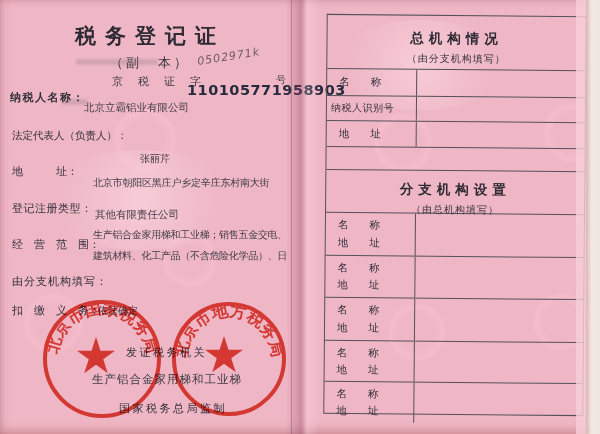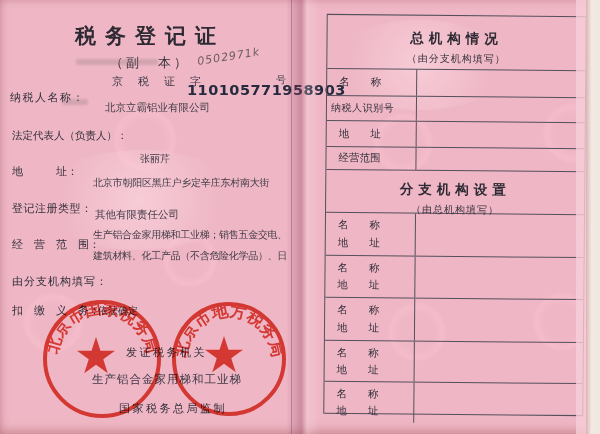--- a/index.html
+++ b/index.html
@@ -31,22 +31,22 @@
   
   .lp-title{left:70px;top:22px;width:160px;text-align:center;font-size:21px;font-weight:bold;
             letter-spacing:9px;color:#2e2a33;}
   .lp-sub{left:70px;top:54px;width:160px;text-align:center;font-size:13px;letter-spacing:3px;color:#37323d;}
   .lp-hand{left:197px;top:50px;font-size:11px;font-style:italic;color:#6e5c5e;transform:rotate(-9deg);letter-spacing:1px;}
   .lp-serial-prefix{left:112px;top:74px;font-size:11px;letter-spacing:2px;color:#3c3744;}
   .lp-serial-num{left:187px;top:82px;font-size:14.5px;font-weight:bold;letter-spacing:.5px;color:#252a3e;}
   .lp-serial-suffix{left:276px;top:73px;font-size:10px;color:#3c3744;}
   .lbl{font-size:11px;color:#332f3b;}
   .val{font-size:10.5px;color:#403b46;}
-  .f-taxpayer-l{left:10px;top:90px;letter-spacing:1.5px;}
-  .f-taxpayer-v{left:105px;top:101px;font-family:Liberation Mono, monospace;}
+  .f-taxpayer-l{left:10px;top:90px;letter-spacing:1.5px;font-weight:bold;}
+  .f-taxpayer-v{left:84px;top:101px;font-family:Liberation Mono, monospace;}
   .f-rep-l{left:12px;top:129px;font-size:10.5px;}
   .f-rep-v{left:140px;top:132px;font-size:10px;margin-top:20px;}
   .f-addr-l{left:12px;top:164px;}
   .f-addr-v{left:93px;top:176px;font-size:10px;letter-spacing:-.2px;}
   .f-type-l{left:12px;top:201px;letter-spacing:.5px;}
   .f-type-v{left:95px;top:208px;}
   .f-scope-l{left:12px;top:237px;}
   .f-scope-v{left:93px;top:224px;font-size:10px;line-height:21px;letter-spacing:-.3px;white-space:nowrap;}
   .f-approve-l{left:12px;top:274px;letter-spacing:1px;}
   .f-withh-l{left:12px;top:303px;}
@@ -166,21 +166,20 @@
     </div>
     <div class="row h24">
       <div class="cell-l center">纳税人识别号</div>
       <div class="cell-v"></div>
     </div>
     <div class="row h25">
       <div class="cell-l">地　　址</div>
       <div class="cell-v"></div>
     </div>
     <div class="row h22">
-      <div class="cell-l">经营范围</div>
       <div class="cell-v"></div>
     </div>
 
     <div class="sec-head h43" style="border-top:1px solid #55505c;box-sizing:border-box;">
       <div class="sec-title" style="padding-top:10px;">分支机构设置</div>
       <div class="sec-note">（由总机构填写）</div>
     </div>
 
     <div class="row block h42">
       <div class="cell-l">

